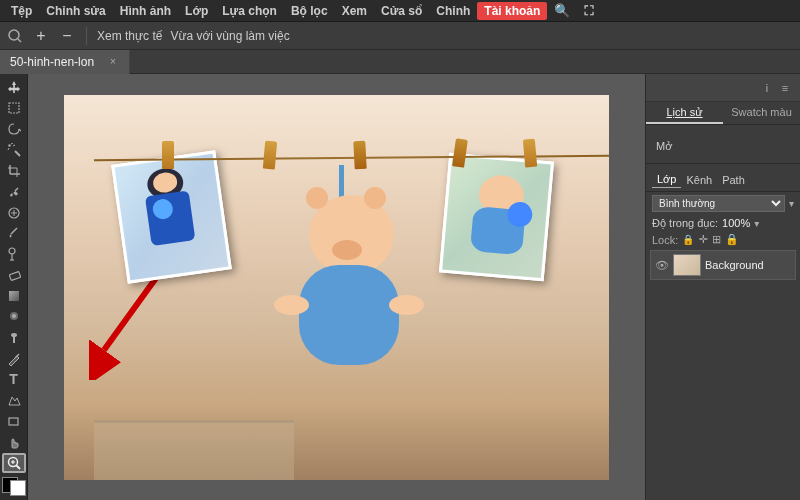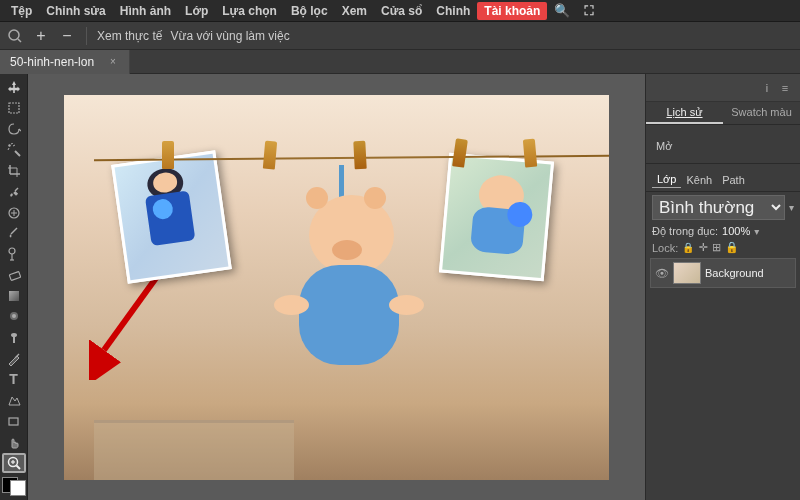--- a/index.html
+++ b/index.html
@@ -250,21 +250,21 @@
       display: flex;
       align-items: center;
       padding: 3px 6px;
       gap: 4px;
     }
     .blend-select {
       flex: 1;
       background: #555;
       border: 1px solid #666;
       color: #eee;
-      font-size: 17px;
+      font-size: 10px;
       padding: 1px 2px;
       cursor: pointer;
     }
     .opacity-row {
       display: flex;
       align-items: center;
       padding: 2px 6px;
       gap: 4px;
       font-size: 11px;
     }

